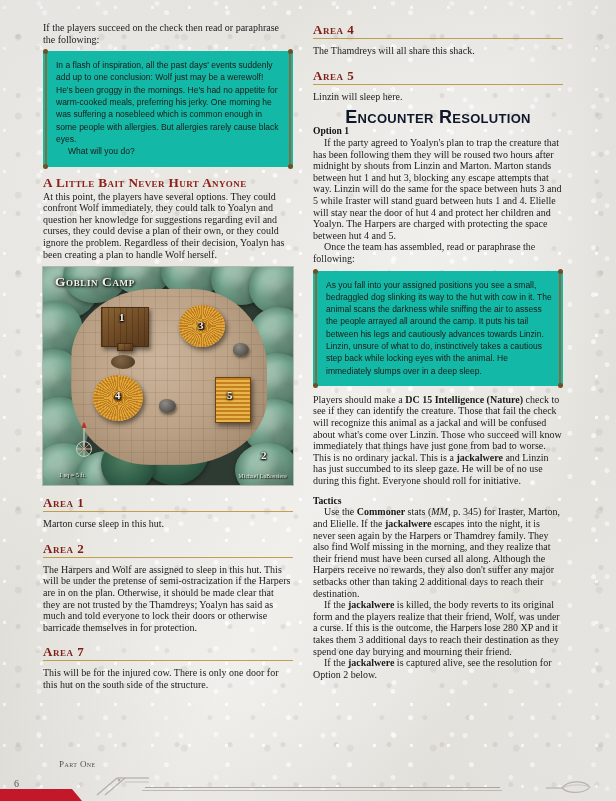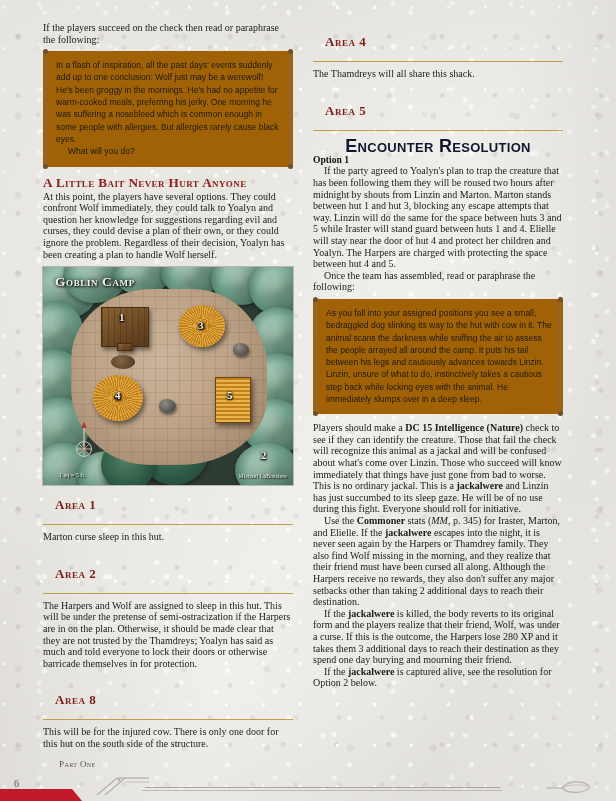--- a/index.html
+++ b/index.html
@@ -46,21 +46,21 @@
     font-family:"Liberation Serif", serif;
     font-variant:small-caps;
     font-weight:bold;
     color:#8c2018;
     font-size:13.2px;
     letter-spacing:.4px;
     line-height:15px;
   }
   
   .area-h{
-    margin:12px;
+    margin:0;
     font-variant:small-caps;
     font-weight:bold;
     color:#7e1d15;
     font-size:13px;
     letter-spacing:.5px;
     line-height:15px;
   }
   .area-rule{
     height:0;border:0;border-top:1.4px solid #b8912f;
     margin:1px 0 6px 0;width:100%;
@@ -82,21 +82,21 @@
     margin:0 0 0 0;
     font-weight:bold;
     font-size:9.6px;
     line-height:11.8px;
     color:#111;
   }
 
   
   .readbox{
     position:relative;
-    background:#a16207;
+    background:#14b8a6;
     margin:6px 0 8px 0;
     padding:8px 11px 9px 13px;
     box-sizing:border-box;
   }
   .readbox .vr{
     position:absolute;top:0;bottom:0;width:1.6px;background:#8a6a3a;
   }
   .readbox .vr.l{left:2px;}
   .readbox .vr.r{right:2px;}
   .readbox .vr:before,.readbox .vr:after{
@@ -319,48 +319,50 @@
     <h3 class="area-h">Area 1</h3>
     <hr class="area-rule">
     <p class="body-txt">Marton curse sleep in this hut.</p>
 
     <div style="height:11px;"></div>
     <h3 class="area-h">Area 2</h3>
     <hr class="area-rule">
     <p class="body-txt">The Harpers and Wolf are assigned to sleep in this hut. This will be under the pretense of semi-ostracization if the Harpers are in on the plan. Otherwise, it should be made clear that they are not trusted by the Thamdreys; Yoalyn has said as much and told everyone to lock their doors or otherwise barricade themselves in for protection.</p>
 
     <div style="height:11px;"></div>
-    <h3 class="area-h">Area 8</h3>
+    <h3 class="area-h">Area 7</h3>
     <hr class="area-rule">
     <p class="body-txt">This will be for the injured cow. There is only one door for this hut on the south side of the structure.</p>
   </div>
 
   <div class="col col-right">
 
     <h3 class="area-h">Area 4</h3>
     <hr class="area-rule">
     <p class="body-txt">The Thamdreys will all share this shack.</p>
 
     <div style="height:11px;"></div>
     <h3 class="area-h">Area 5</h3>
     <hr class="area-rule">
+    <p class="body-txt">Linzin will sleep here.</p>
 
     <h3 class="blk">Encounter Resolution</h3>
     <h4 class="opt">Option 1</h4>
     <p class="body-txt ind">If the party agreed to Yoalyn's plan to trap the creature that has been following them they will be roused two hours after midnight by shouts from Linzin and Marton. Marton stands between hut 1 and hut 3, blocking any escape attempts that way. Linzin will do the same for the space between huts 3 and 5 while Iraster will stand guard between huts 1 and 4. Elielle will stay near the door of hut 4 and protect her children and Yoalyn. The Harpers are charged with protecting the space between hut 4 and 5.</p>
     <p class="body-txt ind">Once the team has assembled, read or paraphrase the following:</p>
 
     <div class="readbox">
       <span class="vr l"></span>
       <span class="vr r"></span>
       <p>As you fall into your assigned positions you see a small, bedraggled dog slinking its way to the hut with cow in it. The animal scans the darkness while sniffing the air to assess the people arrayed all around the camp. It puts his tail between his legs and cautiously advances towards Linzin. Linzin, unsure of what to do, instinctively takes a cautious step back while locking eyes with the animal. He immediately slumps over in a deep sleep.</p>
     </div>
 
     <p class="body-txt"><span>Players should make a </span><b>DC 15 Intelligence (Nature)</b><span> check to see if they can identify the creature. Those that fail the check will recognize this animal as a jackal and will be confused about what's come over Linzin. Those who succeed will know immediately that things have just gone from bad to worse. This is no ordinary jackal. This is a </span><b>jackalwere</b><span> and Linzin has just succumbed to its sleep gaze. He will be of no use during this fight. Everyone should roll for initiative.</span></p>
 
+    <h4 class="opt" style="margin-top:8px;">Tactics</h4>
 
     <p class="body-txt ind"><span>Use the </span><b>Commoner</b><span> stats (</span><i>MM</i><span>, p. 345) for Iraster, Marton, and Elielle. If the </span><b>jackalwere</b><span> escapes into the night, it is never seen again by the Harpers or Thamdrey family. They also find Wolf missing in the morning, and they realize that their friend must have been cursed all along. Although the Harpers receive no rewards, they also don't suffer any major setbacks other than taking 2 additional days to reach their destination.</span></p>
 
     <p class="body-txt ind"><span>If the </span><b>jackalwere</b><span> is killed, the body reverts to its original form and the players realize that their friend, Wolf, was under a curse. If this is the outcome, the Harpers lose 280 XP and it takes them 3 additional days to reach their destination as they spend one day burying and mourning their friend.</span></p>
 
     <p class="body-txt ind"><span>If the </span><b>jackalwere</b><span> is captured alive, see the resolution for Option 2 below.</span></p>
   </div>
 </div>
 
 <div class="footer">

